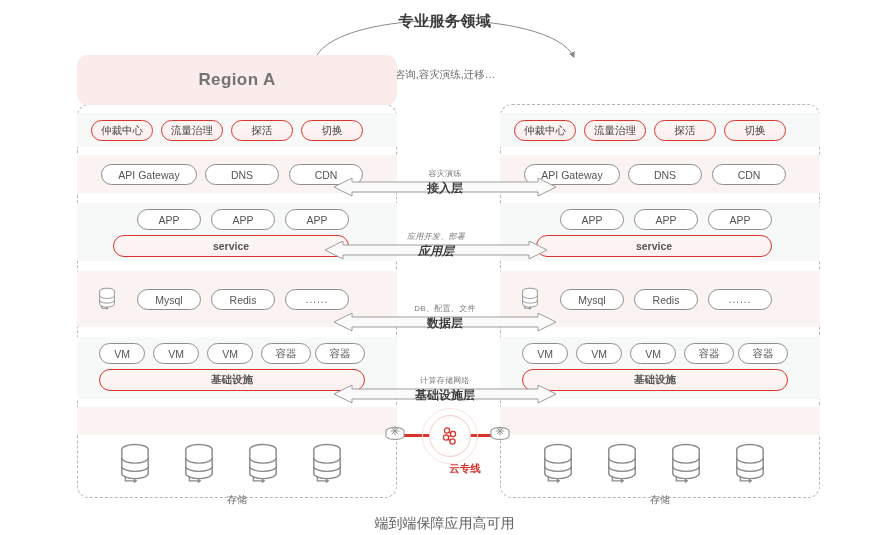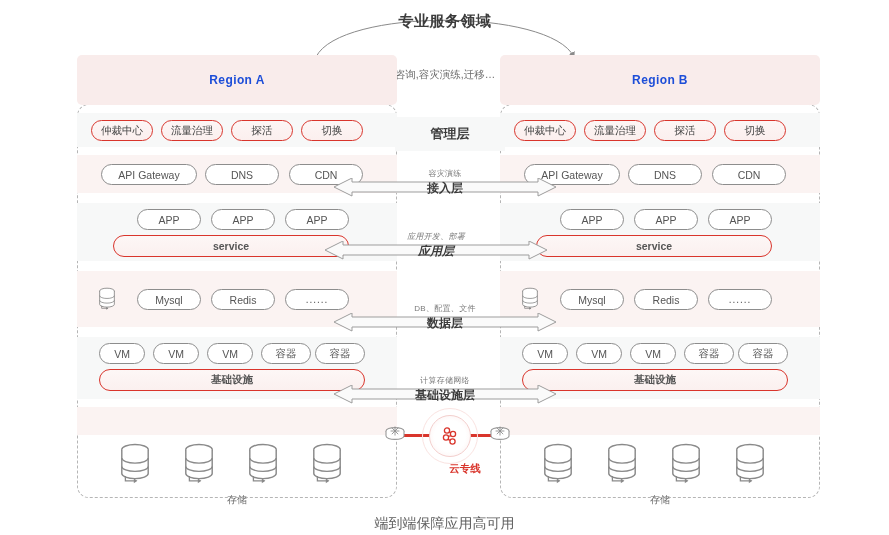--- a/index.html
+++ b/index.html
@@ -29,23 +29,23 @@
   #dashA{left:77px;width:320px;}
   #dashB{left:500px;width:320px;}
 
   
   .region-panel{position:absolute;top:55px;width:320px;height:380px;}
   #panelA{left:77px;}
   #panelB{left:500px;}
 
   .region-head{
     position:absolute;left:0;top:0;width:320px;height:50px;
-    background:#f9eceb;border-radius:5px;
+    background:#f9eceb;border-radius:10px;
     display:flex;align-items:center;justify-content:center;
-    font-size:12px;font-weight:bold;color:#1d4ed8;letter-spacing:.4px;
+    font-size:17px;font-weight:bold;color:#737373;letter-spacing:.4px;
   }
 
   
   .band{position:absolute;left:0;width:320px;background:#f7f8f8;}
   .band.pink{background:#fbf3f2;}
 
   
   .pill{
     position:absolute;box-sizing:border-box;
     display:flex;align-items:center;justify-content:center;
@@ -193,21 +193,20 @@
           <ellipse cx="15" cy="7" rx="11" ry="4.2" fill="#fff" stroke="#8a8a8a" stroke-width="1.2"></ellipse>
           <path d="M4,7 v20 a11,4.2 0 0 0 22,0 v-20" fill="#fff" stroke="#8a8a8a" stroke-width="1.2"></path>
           <path d="M4,14 a11,4.2 0 0 0 22,0" fill="none" stroke="#8a8a8a" stroke-width="1.1"></path>
           <path d="M4,21 a11,4.2 0 0 0 22,0" fill="none" stroke="#8a8a8a" stroke-width="1.1"></path>
           <path d="M7,29 v4 h9" fill="none" stroke="#8a8a8a" stroke-width="1.1"></path>
           <path d="M14,31 l3,2 l-3,2 z" fill="#8a8a8a"></path>
         </svg></div>
       <div class="store-label" style="left: 0px; top: 438px;">存储</div>
     </div>
   <div class="region-panel" id="panelB">
-      <div class="region-head">Region B</div>
       <div class="band" style="top: 58px; height: 34px;"></div>
       <div class="band pink" style="top: 100px; height: 38px;"></div>
       <div class="band" style="top: 148px; height: 58px;"></div>
       <div class="band pink" style="top: 216px; height: 56px;"></div>
       <div class="band" style="top: 282px; height: 62px;"></div>
       <div class="band pink" style="top: 352px; height: 28px;"></div>
       <div class="pill red" style="left: 14px; top: 65px; width: 62px;">仲裁中心</div>
       <div class="pill red" style="left: 84px; top: 65px; width: 62px;">流量治理</div>
       <div class="pill red" style="left: 154px; top: 65px; width: 62px;">探活</div>
       <div class="pill red" style="left: 224px; top: 65px; width: 62px;">切换</div>
@@ -263,23 +262,20 @@
           <ellipse cx="15" cy="7" rx="11" ry="4.2" fill="#fff" stroke="#8a8a8a" stroke-width="1.2"></ellipse>
           <path d="M4,7 v20 a11,4.2 0 0 0 22,0 v-20" fill="#fff" stroke="#8a8a8a" stroke-width="1.2"></path>
           <path d="M4,14 a11,4.2 0 0 0 22,0" fill="none" stroke="#8a8a8a" stroke-width="1.1"></path>
           <path d="M4,21 a11,4.2 0 0 0 22,0" fill="none" stroke="#8a8a8a" stroke-width="1.1"></path>
           <path d="M7,29 v4 h9" fill="none" stroke="#8a8a8a" stroke-width="1.1"></path>
           <path d="M14,31 l3,2 l-3,2 z" fill="#8a8a8a"></path>
         </svg></div>
       <div class="store-label" style="left: 0px; top: 438px;">存储</div>
     </div>
 
-  <div class="center-col">
-    <div class="mg-band">管理层</div>
-  </div>
 
   <div id="connectors">
       <div class="conn" style="left: 330px; top: 168px; width: 230px;">
         <div class="c-sub">容灾演练</div>
         <div class="c-main">接入层</div>
         <svg width="230" height="24" viewBox="0 0 230 24">
           <path d="M22,4 L22,0 L4,9 L22,18 L22,14 L208,14 L208,18 L226,9 L208,0 L208,4 Z" fill="#fafafa" stroke="#9d9d9d" stroke-width="1"></path>
         </svg>
       </div>
       <div class="conn" style="left: 321px; top: 231px; width: 230px; font-style: italic;">

